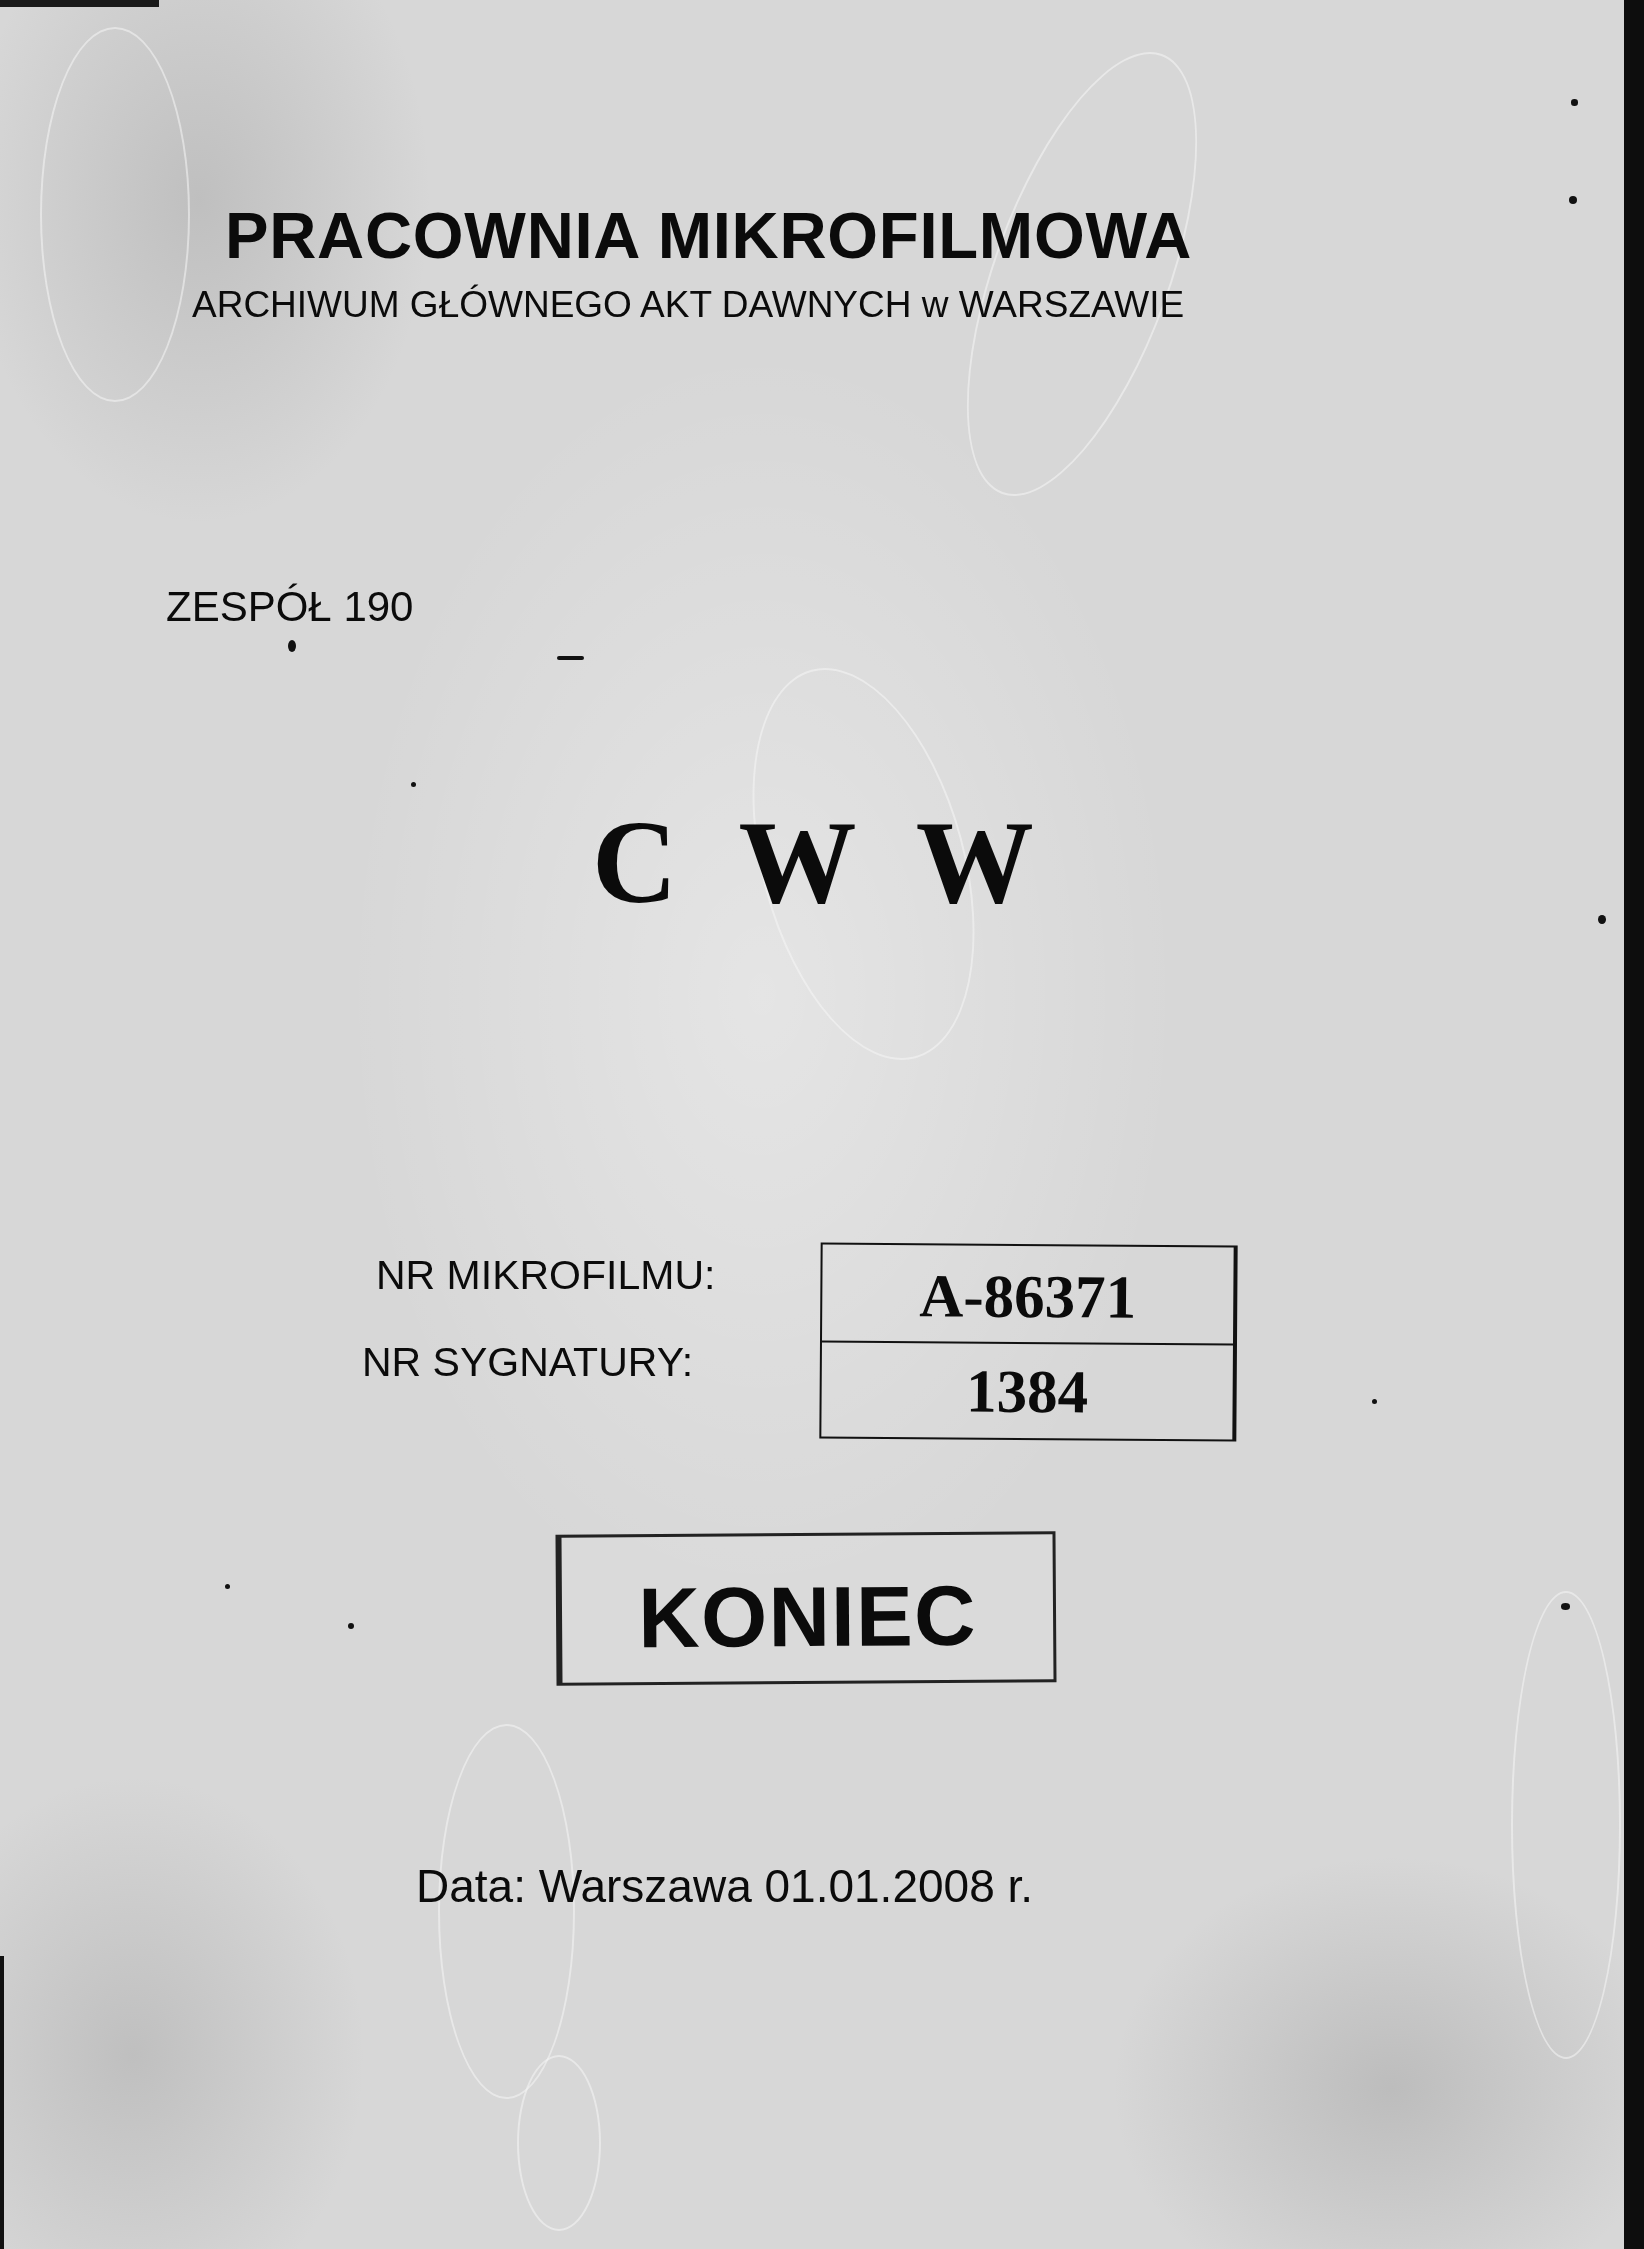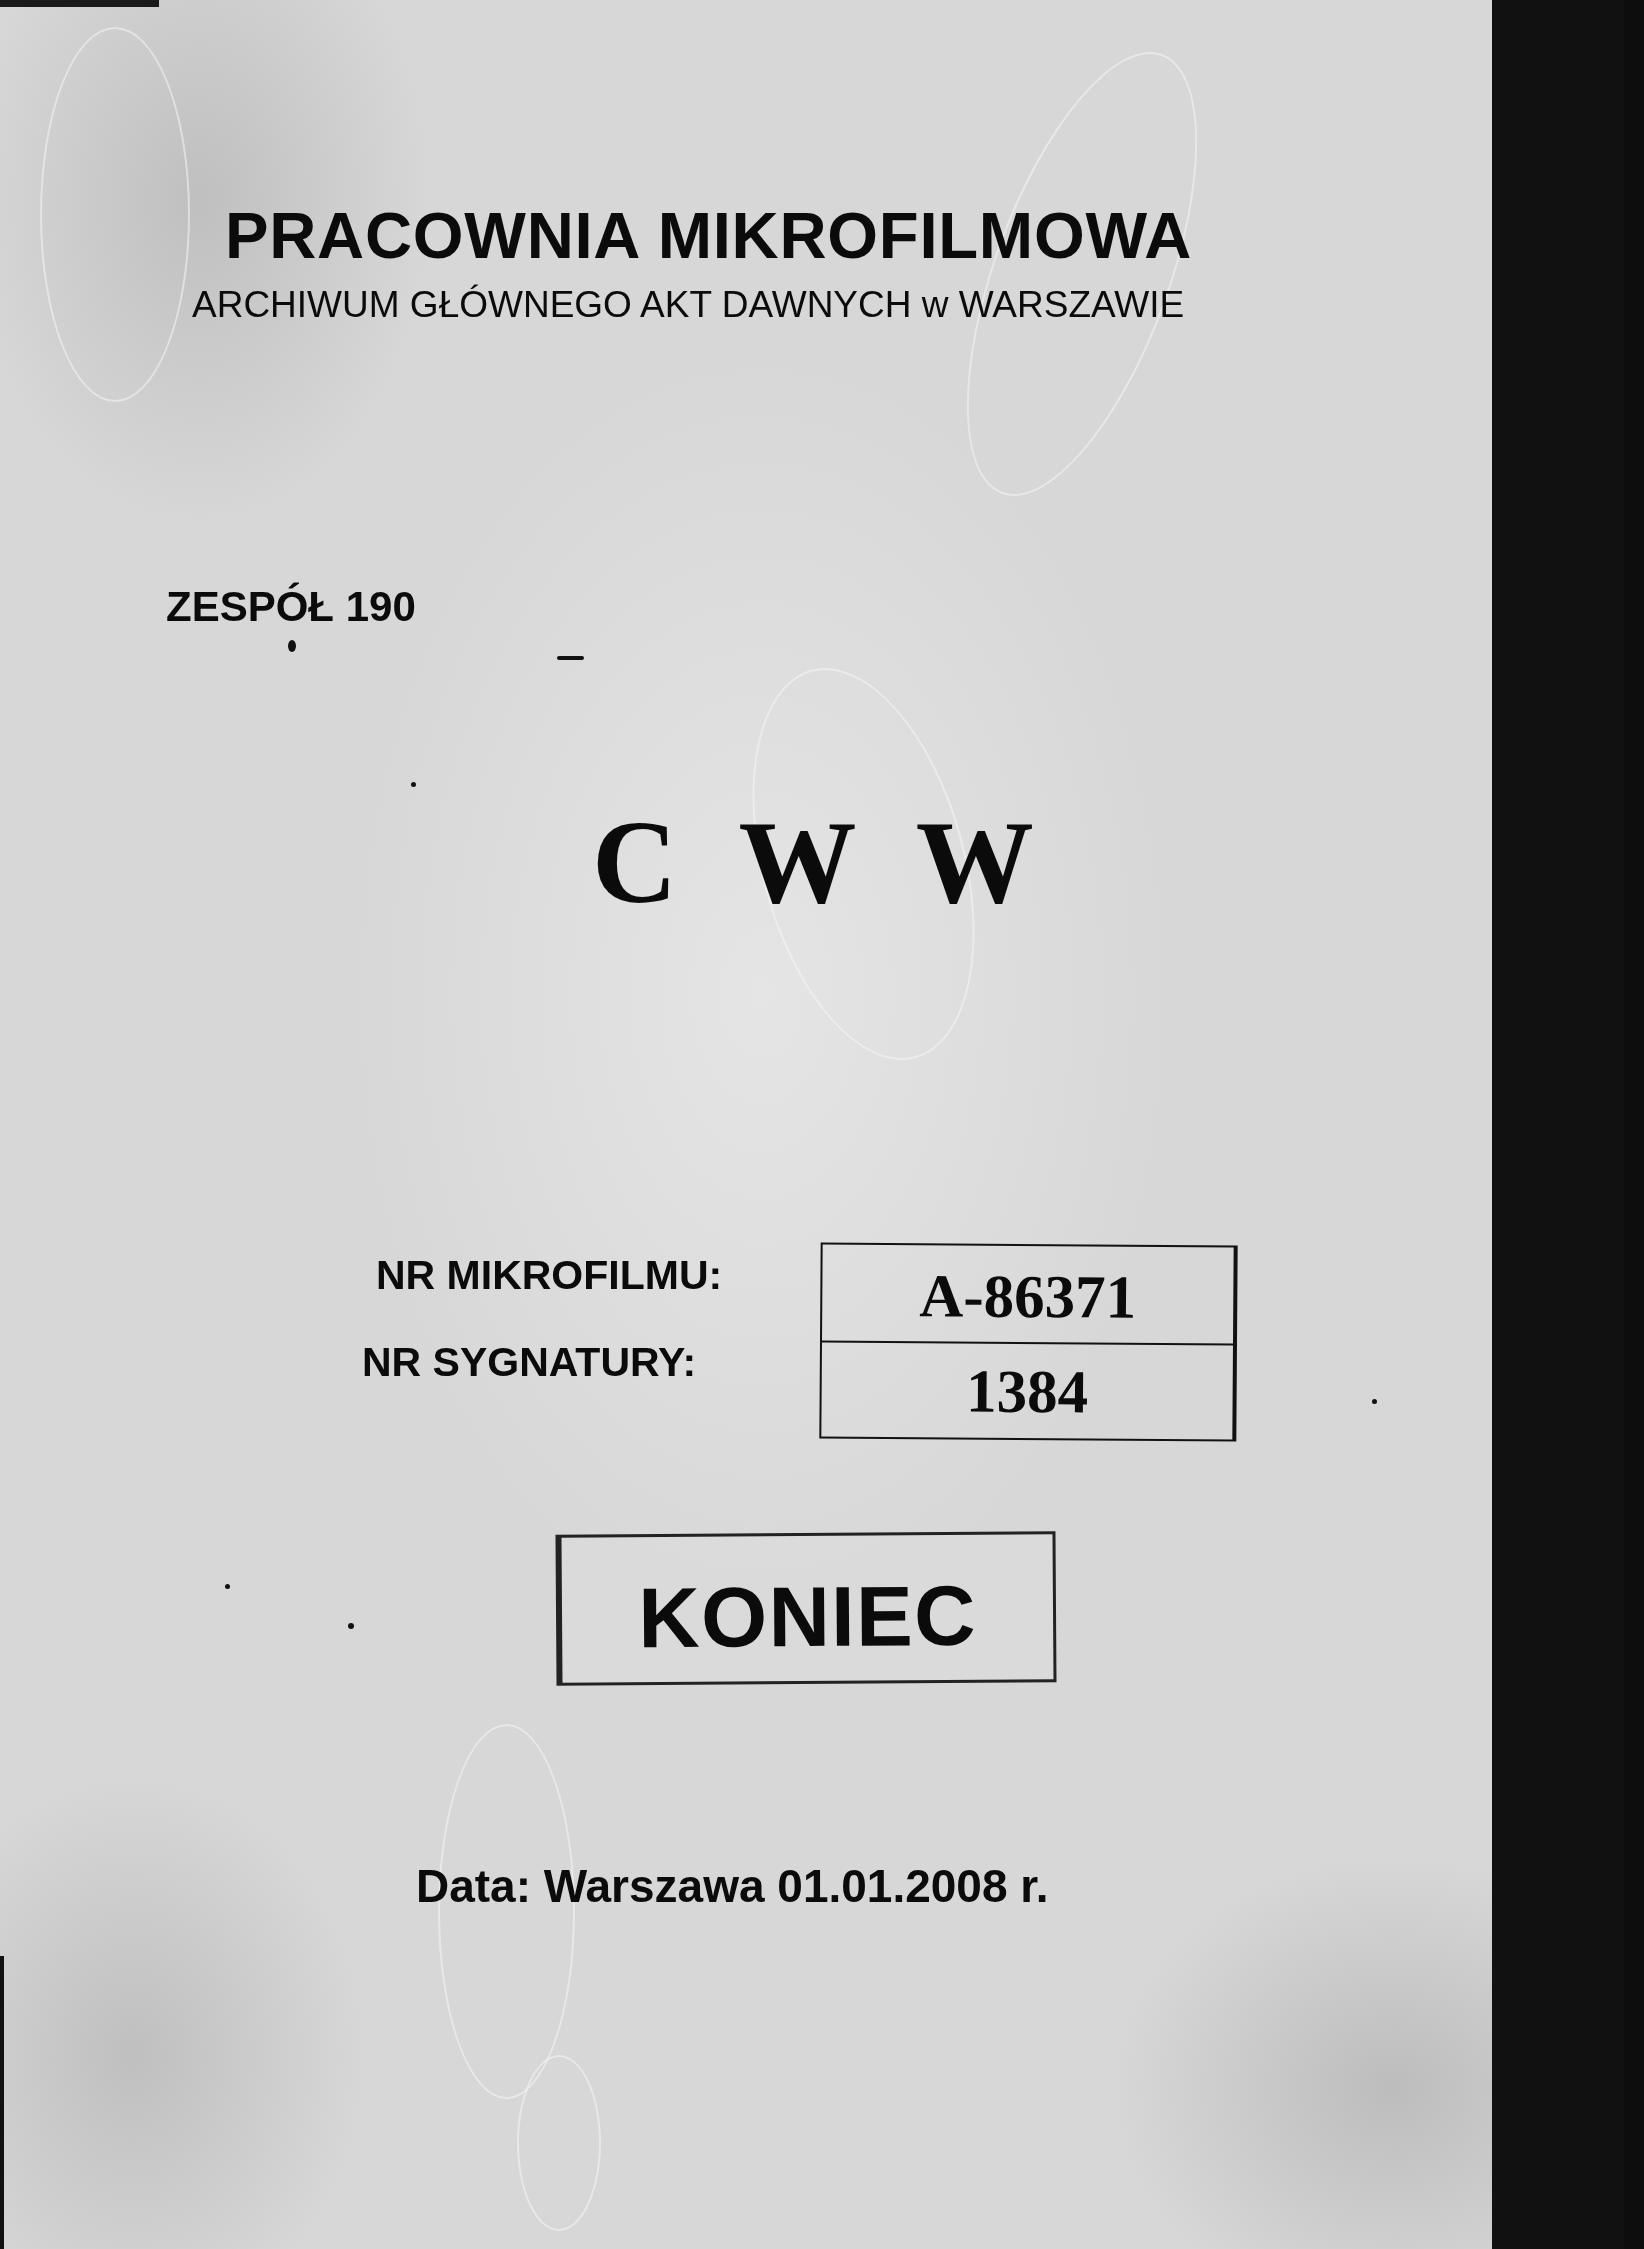--- a/index.html
+++ b/index.html
@@ -7,21 +7,21 @@
       padding: 0;
       width: 1644px;
       height: 2250px;
       overflow: hidden;
       background: #111;
     }
     .page {
       position: absolute;
       left: 0;
       top: 0;
-      width: 1492px;
+      width: 1624px;
       height: 2250px;
       background:
         radial-gradient(ellipse 597px 928px at 762px 994px, rgba(255,255,255,0.35), rgba(255,255,255,0) 70%),
         radial-gradient(ellipse 331px 464px at 199px 199px, rgba(120,120,120,0.25), rgba(120,120,120,0) 70%),
         radial-gradient(ellipse 398px 331px at 1392px 2088px, rgba(110,110,110,0.25), rgba(110,110,110,0) 70%),
         radial-gradient(ellipse 331px 398px at 133px 2055px, rgba(120,120,120,0.25), rgba(120,120,120,0) 70%),
         #d7d7d7;
       overflow: hidden;
     }
     .edge-right {
@@ -44,21 +44,20 @@
       position: absolute;
       left: 0;
       top: 1956px;
       width: 4px;
       height: 294px;
       background: #111;
     }
     .sans {
       font-family: "Liberation Sans", "DejaVu Sans", sans-serif;
       color: #0b0b0b;
-      font-weight: bold;
     }
     .serif {
       font-family: "Liberation Serif", "DejaVu Serif", serif;
       color: #0b0b0b;
     }
     .abs { position: absolute; white-space: nowrap; }
 
     .title {
       left: 225px;
       top: 199px;

